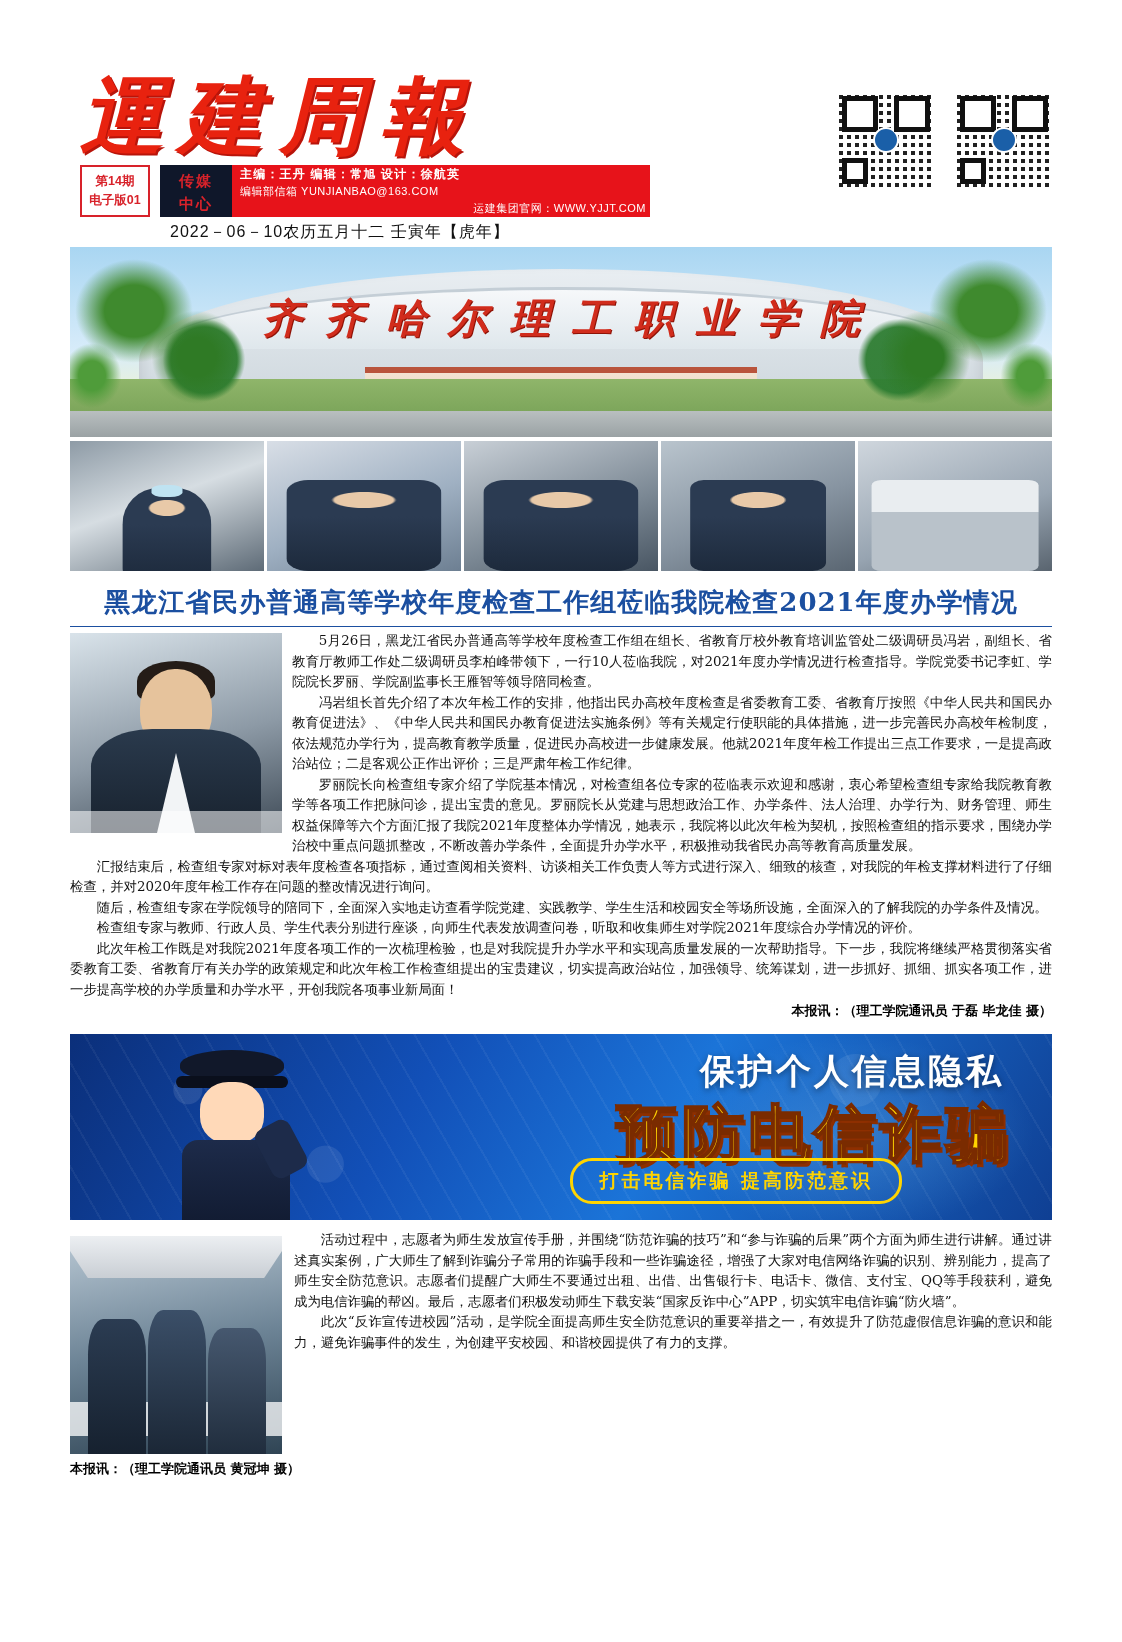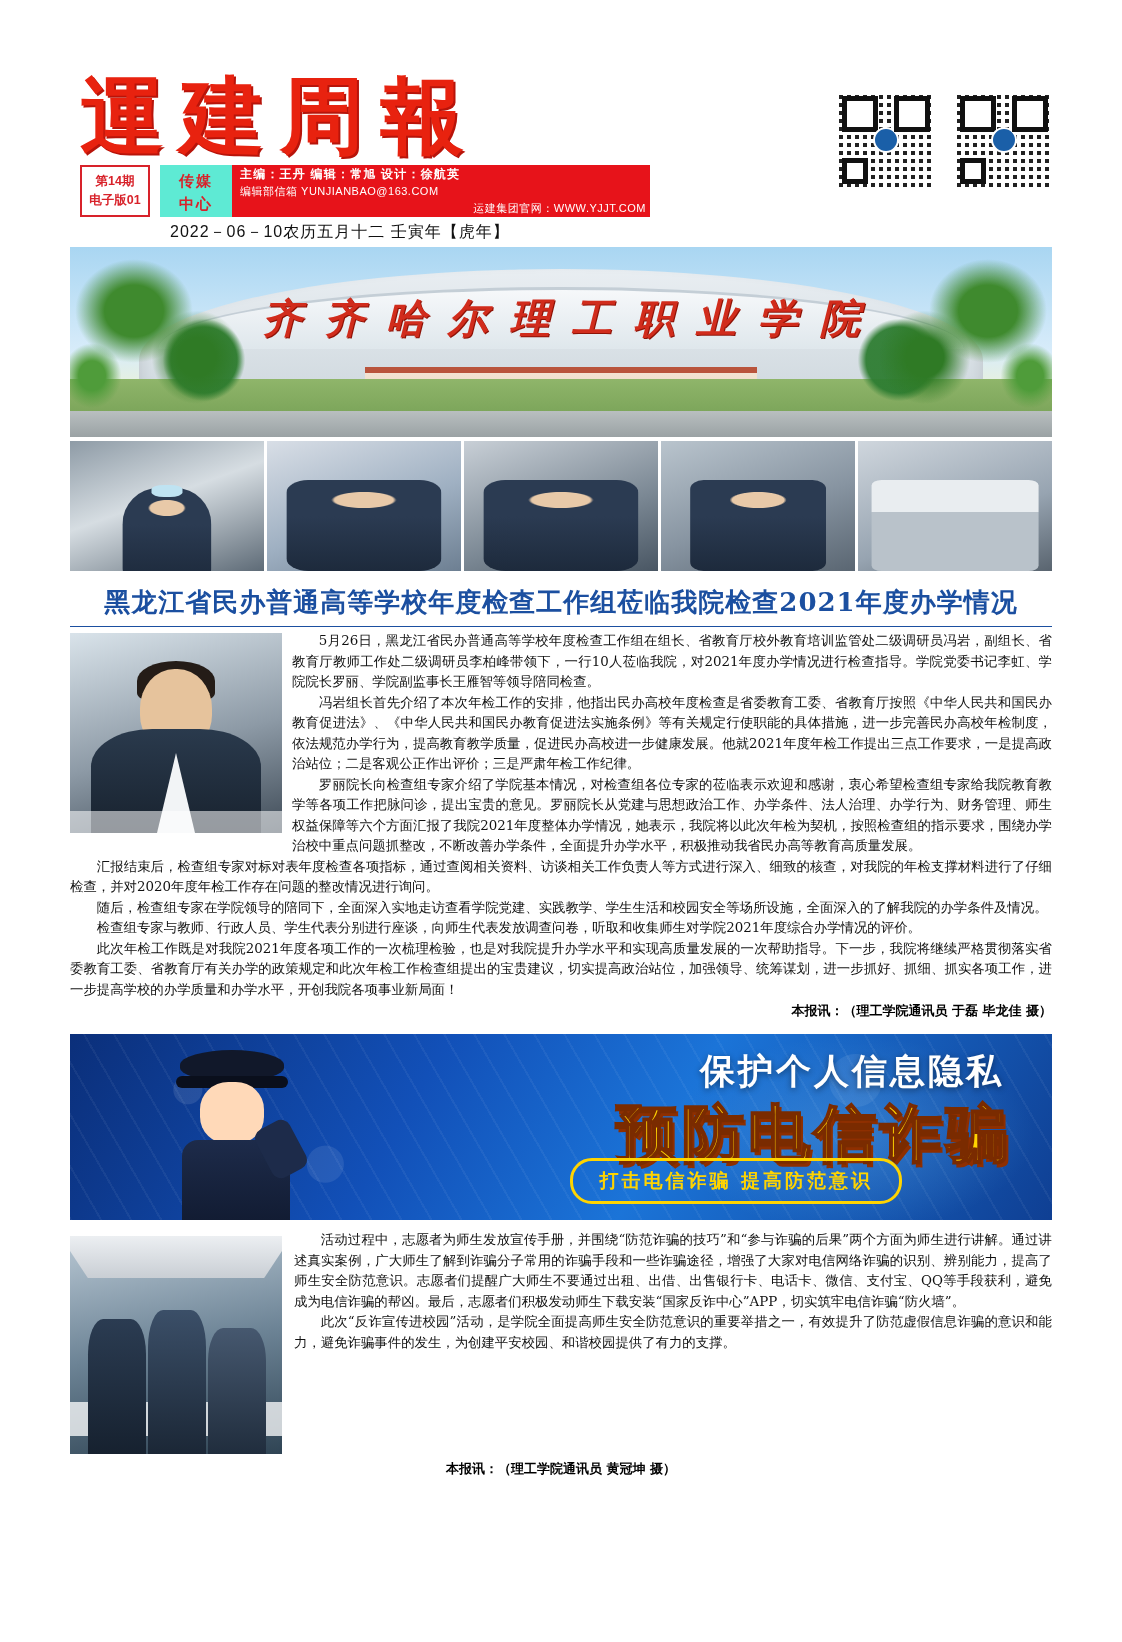--- a/index.html
+++ b/index.html
@@ -29,20 +29,21 @@
     position: absolute;
     left: 10px;
     top: 60px;
     font-family: "DejaVu Serif", serif;
     font-size: 84px;
     font-weight: bold;
     color: #e8220f;
     letter-spacing: 16px;
     text-shadow: 2px 2px 0 #b8140a;
     white-space: nowrap;
+    font-style: italic;
     text-align: right;
   }
   .issue-box {
     position: absolute;
     left: 10px;
     top: 165px;
     width: 70px;
     height: 52px;
     border: 2px solid #d8222a;
     color: #d8222a;
@@ -52,21 +53,21 @@
     padding-top: 5px;
     background: #fff;
     font-weight: bold;
   }
   .media-center {
     position: absolute;
     left: 90px;
     top: 165px;
     width: 72px;
     height: 52px;
-    background: #5eead4;
+    background: #0f172a;
     color: #d8222a;
     font-size: 15px;
     font-weight: bold;
     text-align: center;
     line-height: 1.5;
     padding-top: 5px;
     letter-spacing: 2px;
     z-index: 3;
   }
   .redbar {
@@ -390,21 +391,21 @@
     font-family: "DejaVu Serif", serif;
     font-size: 27px;
     font-weight: bold;
     color: #1b4fa0;
     letter-spacing: 2px;
     margin: 4px 0 12px 232px;
     font-style: italic;
   }
   .byline2 {
     margin: 26px 70px 0 70px;
-    text-align: center;
+    text-align: left;
     font-family: "DejaVu Serif", serif;
     font-size: 13px;
     font-weight: bold;
     clear: both;
   }
 </style>
 </head>
 <body>
 
 <div class="page">

